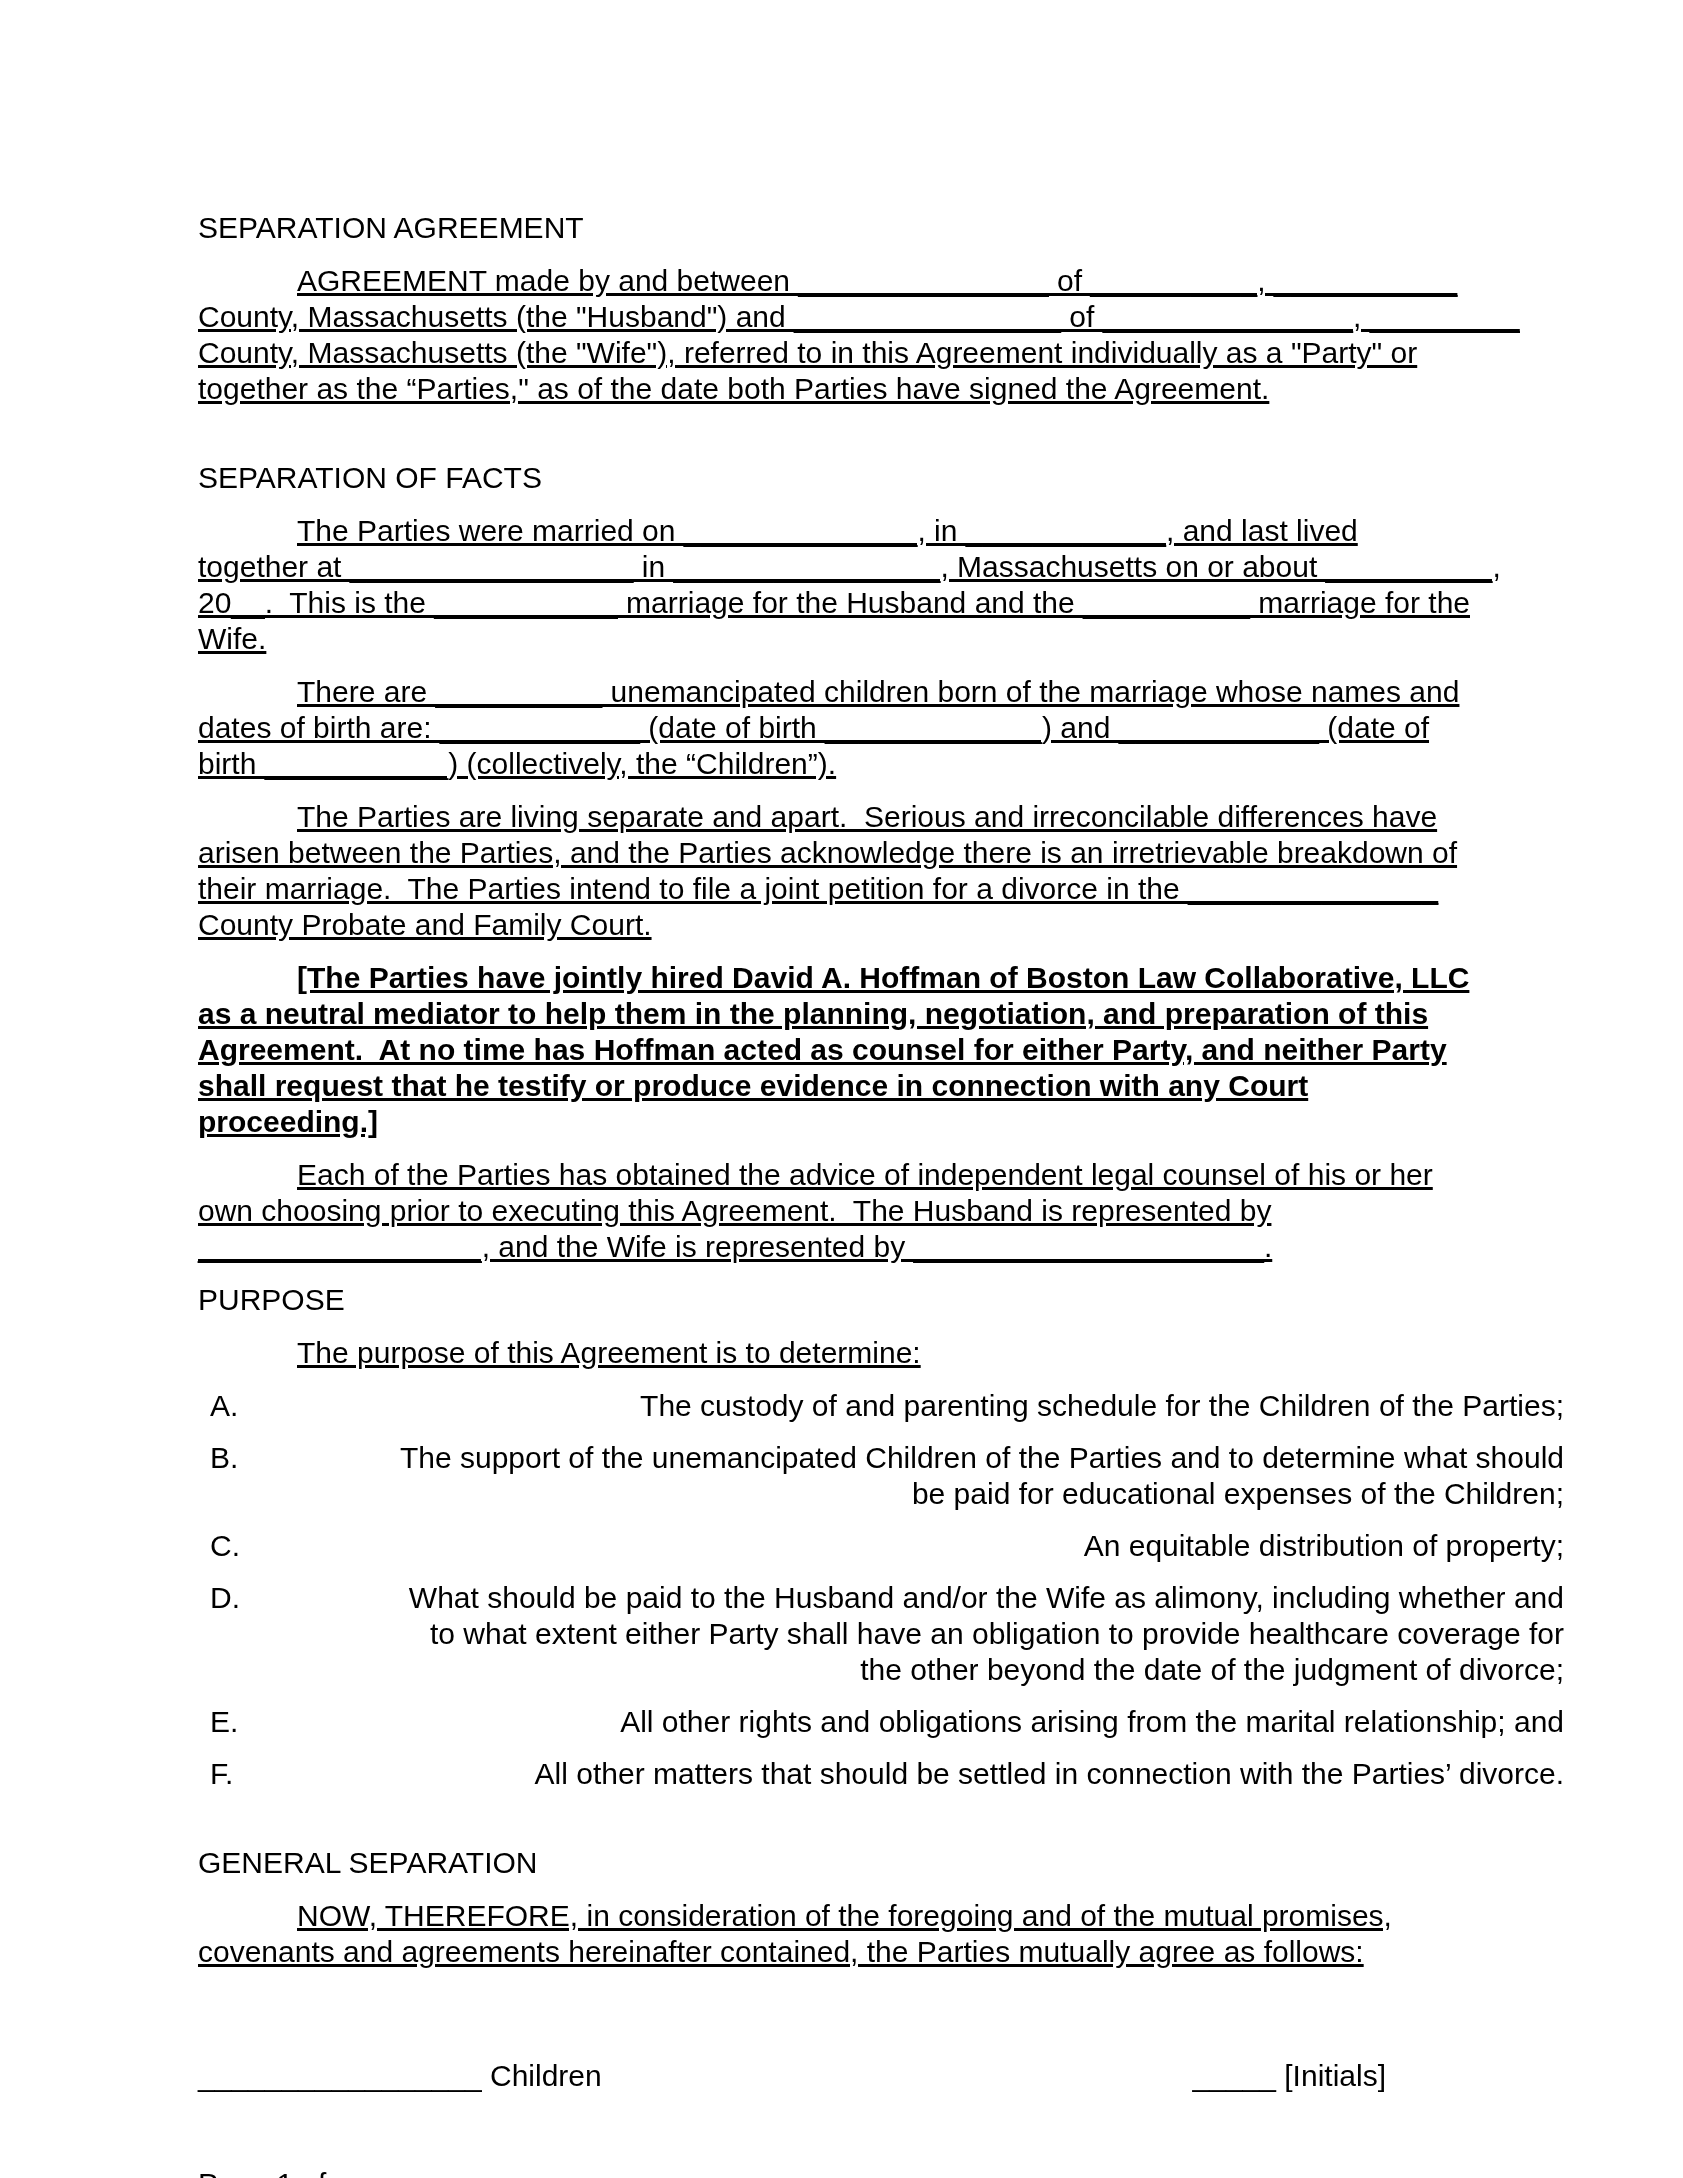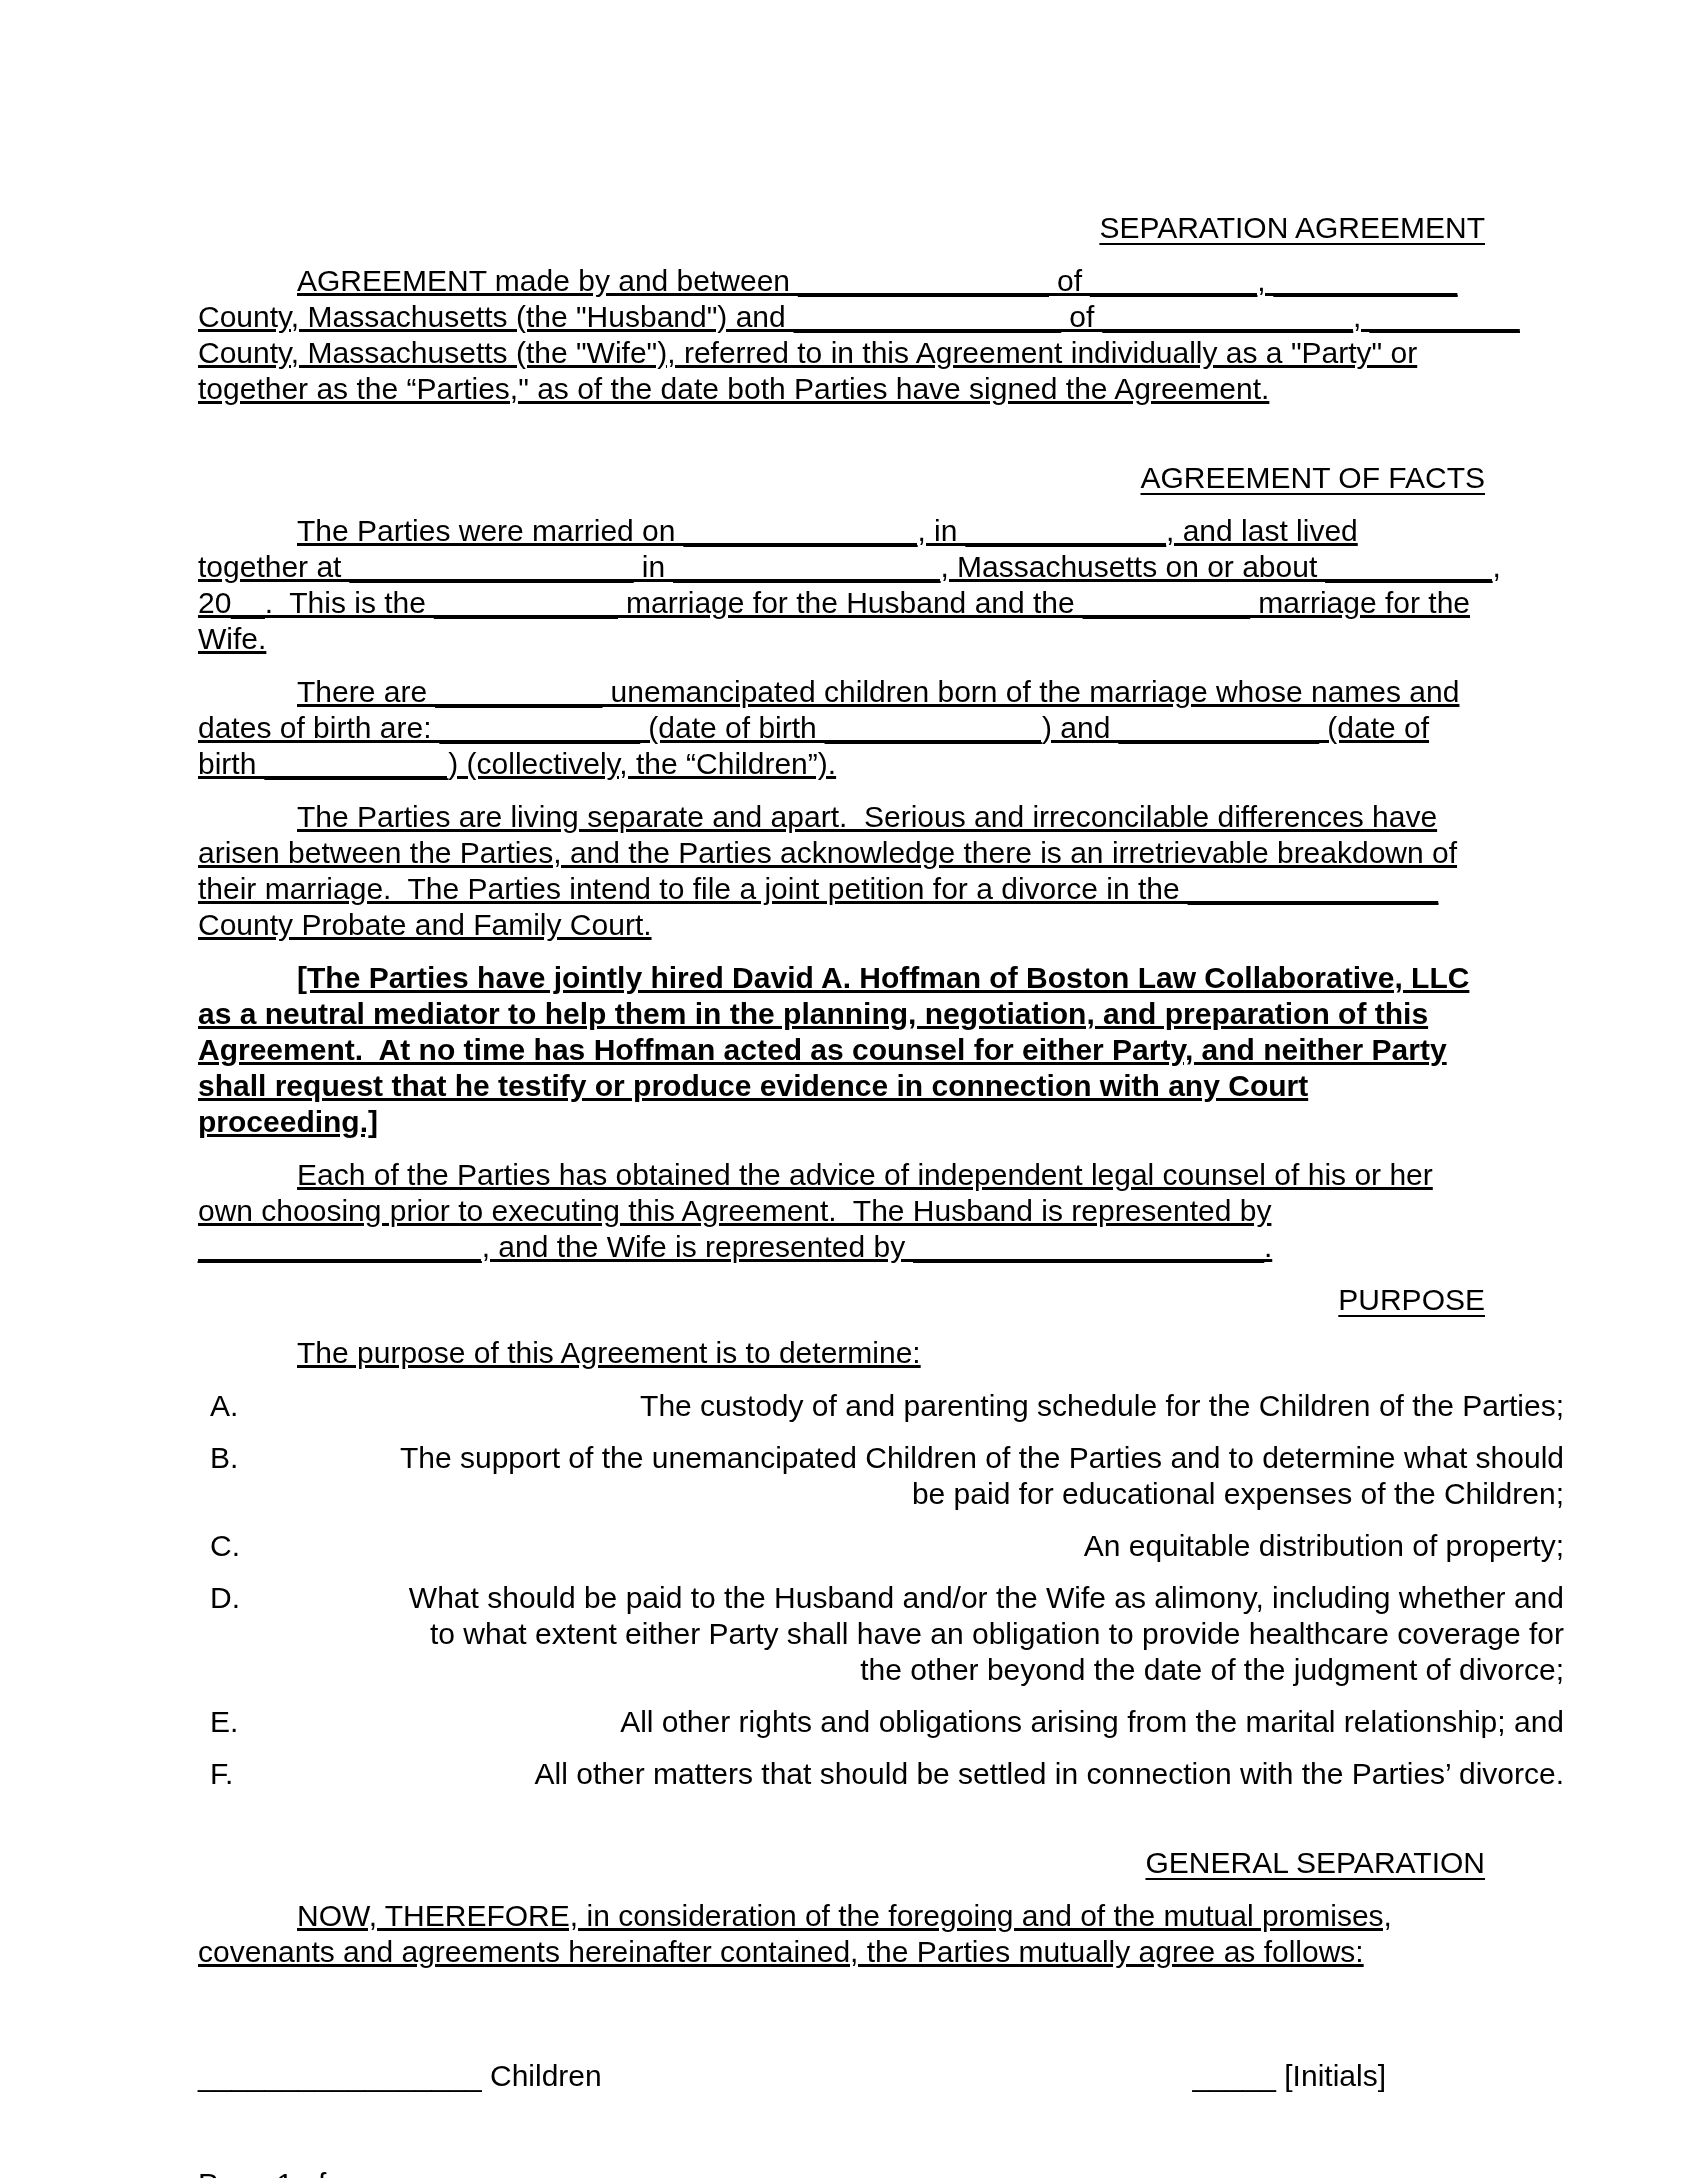--- a/index.html
+++ b/index.html
@@ -16,22 +16,21 @@
     color: #000000;
   }
   .page {
     position: absolute;
     inset: 0;
     padding: 210px 119px 0 198px;
     box-sizing: border-box;
   }
   .heading {
     width: 1287px;
-    text-align: right;
-    text-decoration: underline;
+    text-align: left;
     text-decoration-thickness: 2px;
     text-underline-offset: 5px;
     margin: 0 0 17px 0;
     white-space: pre;
   }
   .gap-before { margin-top: 53px; }
   .para {
     margin: 0 0 17px 0;
     text-indent: 99px;
     white-space: pre;
@@ -62,21 +61,21 @@
 </head>
 <body>
 
 <div class="page">
   <div>
       <div class="heading">SEPARATION AGREEMENT</div>
       <div class="para">AGREEMENT made by and between _______________ of __________, ___________
 County, Massachusetts (the "Husband") and ________________ of _______________, _________
 County, Massachusetts (the "Wife"), referred to in this Agreement individually as a "Party" or
 together as the “Parties," as of the date both Parties have signed the Agreement.</div>
-      <div class="heading gap-before">AGREEMENT OF FACTS</div>
+      <div class="heading gap-before">SEPARATION OF FACTS</div>
       <div class="para">The Parties were married on ______________, in ____________, and last lived
 together at _________________ in ________________, Massachusetts on or about __________,
 20__.  This is the ___________ marriage for the Husband and the __________ marriage for the
 Wife.</div>
       <div class="para">There are __________ unemancipated children born of the marriage whose names and
 dates of birth are: ____________ (date of birth _____________) and ____________ (date of
 birth ___________) (collectively, the “Children”).</div>
       <div class="para">The Parties are living separate and apart.  Serious and irreconcilable differences have
 arisen between the Parties, and the Parties acknowledge there is an irretrievable breakdown of
 their marriage.  The Parties intend to file a joint petition for a divorce in the _______________

